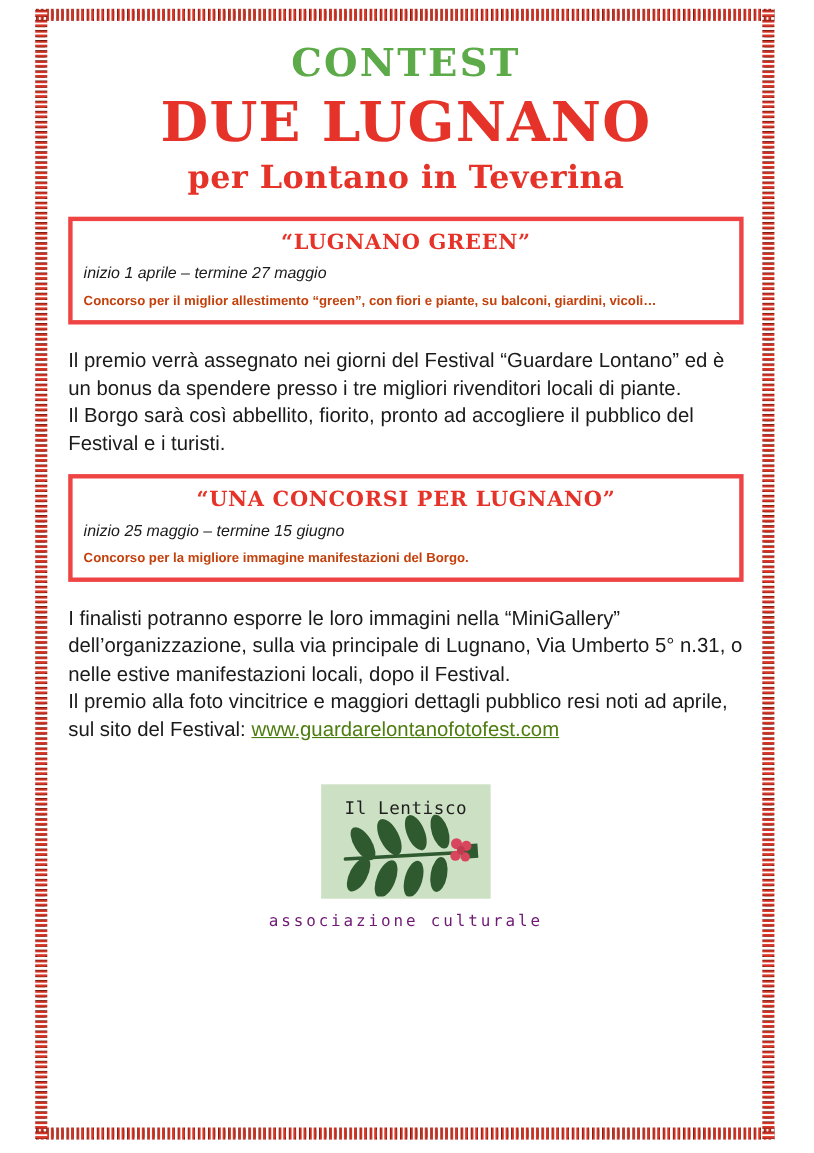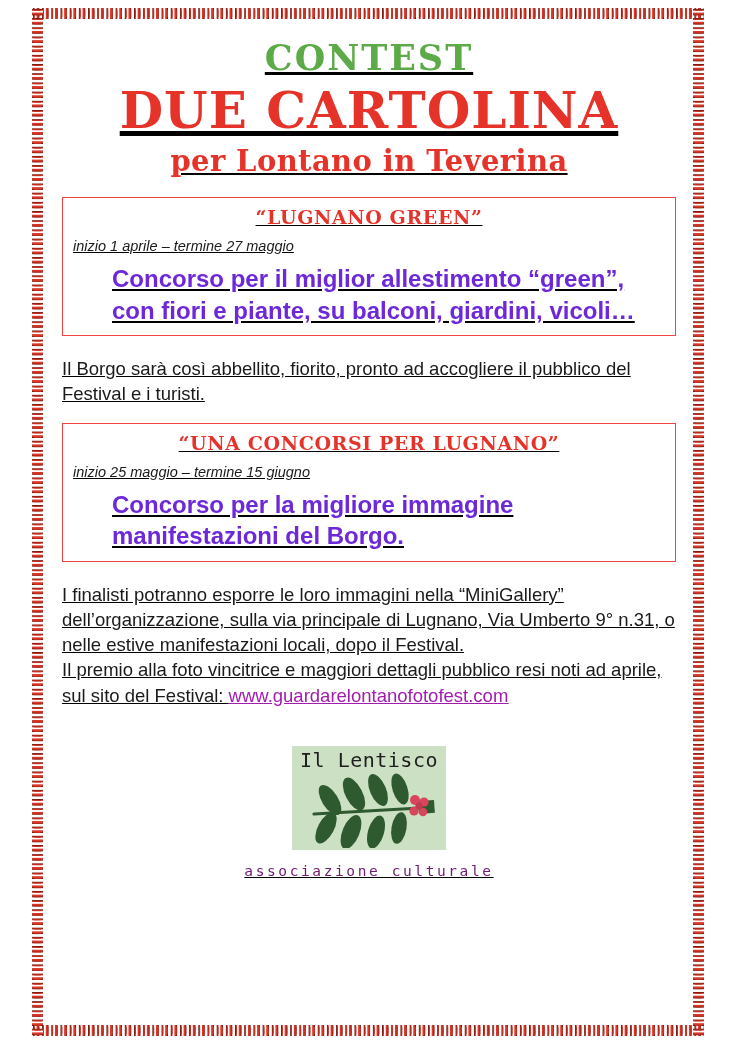--- a/index.html
+++ b/index.html
@@ -92,21 +92,20 @@
   }
   .frame-left { left: 0; }
   .frame-right { right: 0; }
 
   
   .sheet {
     position: absolute;
     left: 62px;
     top: 22px;
     width: 614px;
-    text-decoration: underline;
   }
 
   .title-contest {
     text-align: center;
     font-family: "DejaVu Serif", serif;
     font-weight: bold;
     font-size: 35px;
     letter-spacing: 2px;
     color: #5caa48;
     line-height: 1.0;
@@ -127,21 +126,21 @@
     font-family: "DejaVu Serif", serif;
     font-weight: bold;
     font-size: 29px;
     letter-spacing: 0.4px;
     color: #e63329;
     line-height: 1.05;
     margin-top: 8px;
   }
 
   .contest-box {
-    border: 1px solid #ef4444;
+    border: 4px solid #ef4444;
     box-sizing: border-box;
     padding: 8px 10px 9px 10px;
   }
   .box-title {
     text-align: center;
     font-family: "DejaVu Serif", serif;
     font-weight: bold;
     font-size: 19px;
     letter-spacing: 0.6px;
     color: #e63329;
@@ -149,63 +148,62 @@
   .box-dates {
     font-family: "Liberation Sans", sans-serif;
     font-style: italic;
     font-size: 14.5px;
     color: #1a1a1a;
     margin-top: 10px;
   }
   .box-desc {
     font-family: "Liberation Sans", sans-serif;
     font-weight: bold;
-    font-size: 24px;
-    color: #6d28d9;
+    font-size: 12px;
+    color: #c2410c;
     line-height: 1.32;
     margin-top: 9px;
-    margin-left: 39px;
   }
 
   .body-text {
     font-family: "Liberation Sans", sans-serif;
     font-size: 18.5px;
     color: #1a1a1a;
     line-height: 1.36;
   }
   .gap-a { height: 21px; }
   .gap-b { height: 20px; }
   .gap-c { height: 16px; }
   .gap-d { height: 16px; }
 
   .link {
-    color: #a21caf;
+    color: #4d7c0f;
     text-decoration: underline;
   }
 
   
   .logo-wrap {
     margin-top: 22px;
     text-align: center;
   }
   .logo-card {
     display: inline-block;
     width: 154px;
     height: 104px;
     background: #cce0c3;
     position: relative;
     vertical-align: top;
   }
   .logo-name {
     position: absolute;
-    top: 2px;
+    top: 12px;
     left: 0; right: 0;
     text-align: center;
     font-family: "DejaVu Sans Mono", monospace;
-    font-size: 20px;
+    font-size: 16px;
     color: #1e1e1e;
     letter-spacing: 0.5px;
   }
   .logo-branch {
     position: absolute;
     left: 4px;
     top: 24px;
   }
   .logo-caption {
     margin-top: 13px;
@@ -222,46 +220,47 @@
 <div class="frame">
   <div class="frame-edge frame-top"></div>
   <div class="frame-edge frame-bottom"></div>
   <div class="frame-edge frame-left"></div>
   <div class="frame-edge frame-right"></div>
 </div>
 
 <div class="sheet">
 
   <div class="title-contest">CONTEST</div>
-  <div class="title-main">DUE CARTOLINA</div>
+  <div class="title-main">DUE LUGNANO</div>
   <div class="title-sub">per Lontano in Teverina</div>
 
   <div class="gap-a"></div>
 
   <div class="contest-box">
     <div class="box-title">“LUGNANO GREEN”</div>
     <div class="box-dates">inizio 1 aprile – termine 27 maggio</div>
     <div class="box-desc">Concorso per il miglior allestimento “green”, con fiori e piante, su balconi, giardini, vicoli…</div>
   </div>
 
   <div class="gap-b"></div>
 
+  <div class="body-text">Il premio verrà assegnato nei giorni del Festival “Guardare Lontano” ed è un bonus da spendere presso i tre migliori rivenditori locali di piante.</div>
   <div class="body-text">Il Borgo sarà così abbellito, fiorito, pronto ad accogliere il pubblico del Festival e i turisti.</div>
 
   <div class="gap-c"></div>
 
   <div class="contest-box">
     <div class="box-title">“UNA CONCORSI PER LUGNANO”</div>
     <div class="box-dates">inizio 25 maggio – termine 15 giugno</div>
     <div class="box-desc">Concorso per la migliore immagine manifestazioni del Borgo.</div>
   </div>
 
   <div class="gap-b"></div>
 
-  <div class="body-text">I finalisti potranno esporre le loro immagini nella “MiniGallery” dell’organizzazione, sulla via principale di Lugnano, Via Umberto 9° n.31, o nelle estive manifestazioni locali, dopo il Festival.</div>
+  <div class="body-text">I finalisti potranno esporre le loro immagini nella “MiniGallery” dell’organizzazione, sulla via principale di Lugnano, Via Umberto 5° n.31, o nelle estive manifestazioni locali, dopo il Festival.</div>
   <div class="body-text"><span>Il premio alla foto vincitrice e maggiori dettagli pubblico resi noti ad aprile, sul sito del Festival: </span><a class="link" href="#">www.guardarelontanofotofest.com</a></div>
 
   <div class="gap-d"></div>
 
 
   <div class="logo-wrap">
     <div class="logo-card">
       <div class="logo-name">Il Lentisco</div>
       <svg class="logo-branch" width="146" height="78" viewBox="0 0 146 78">
 

